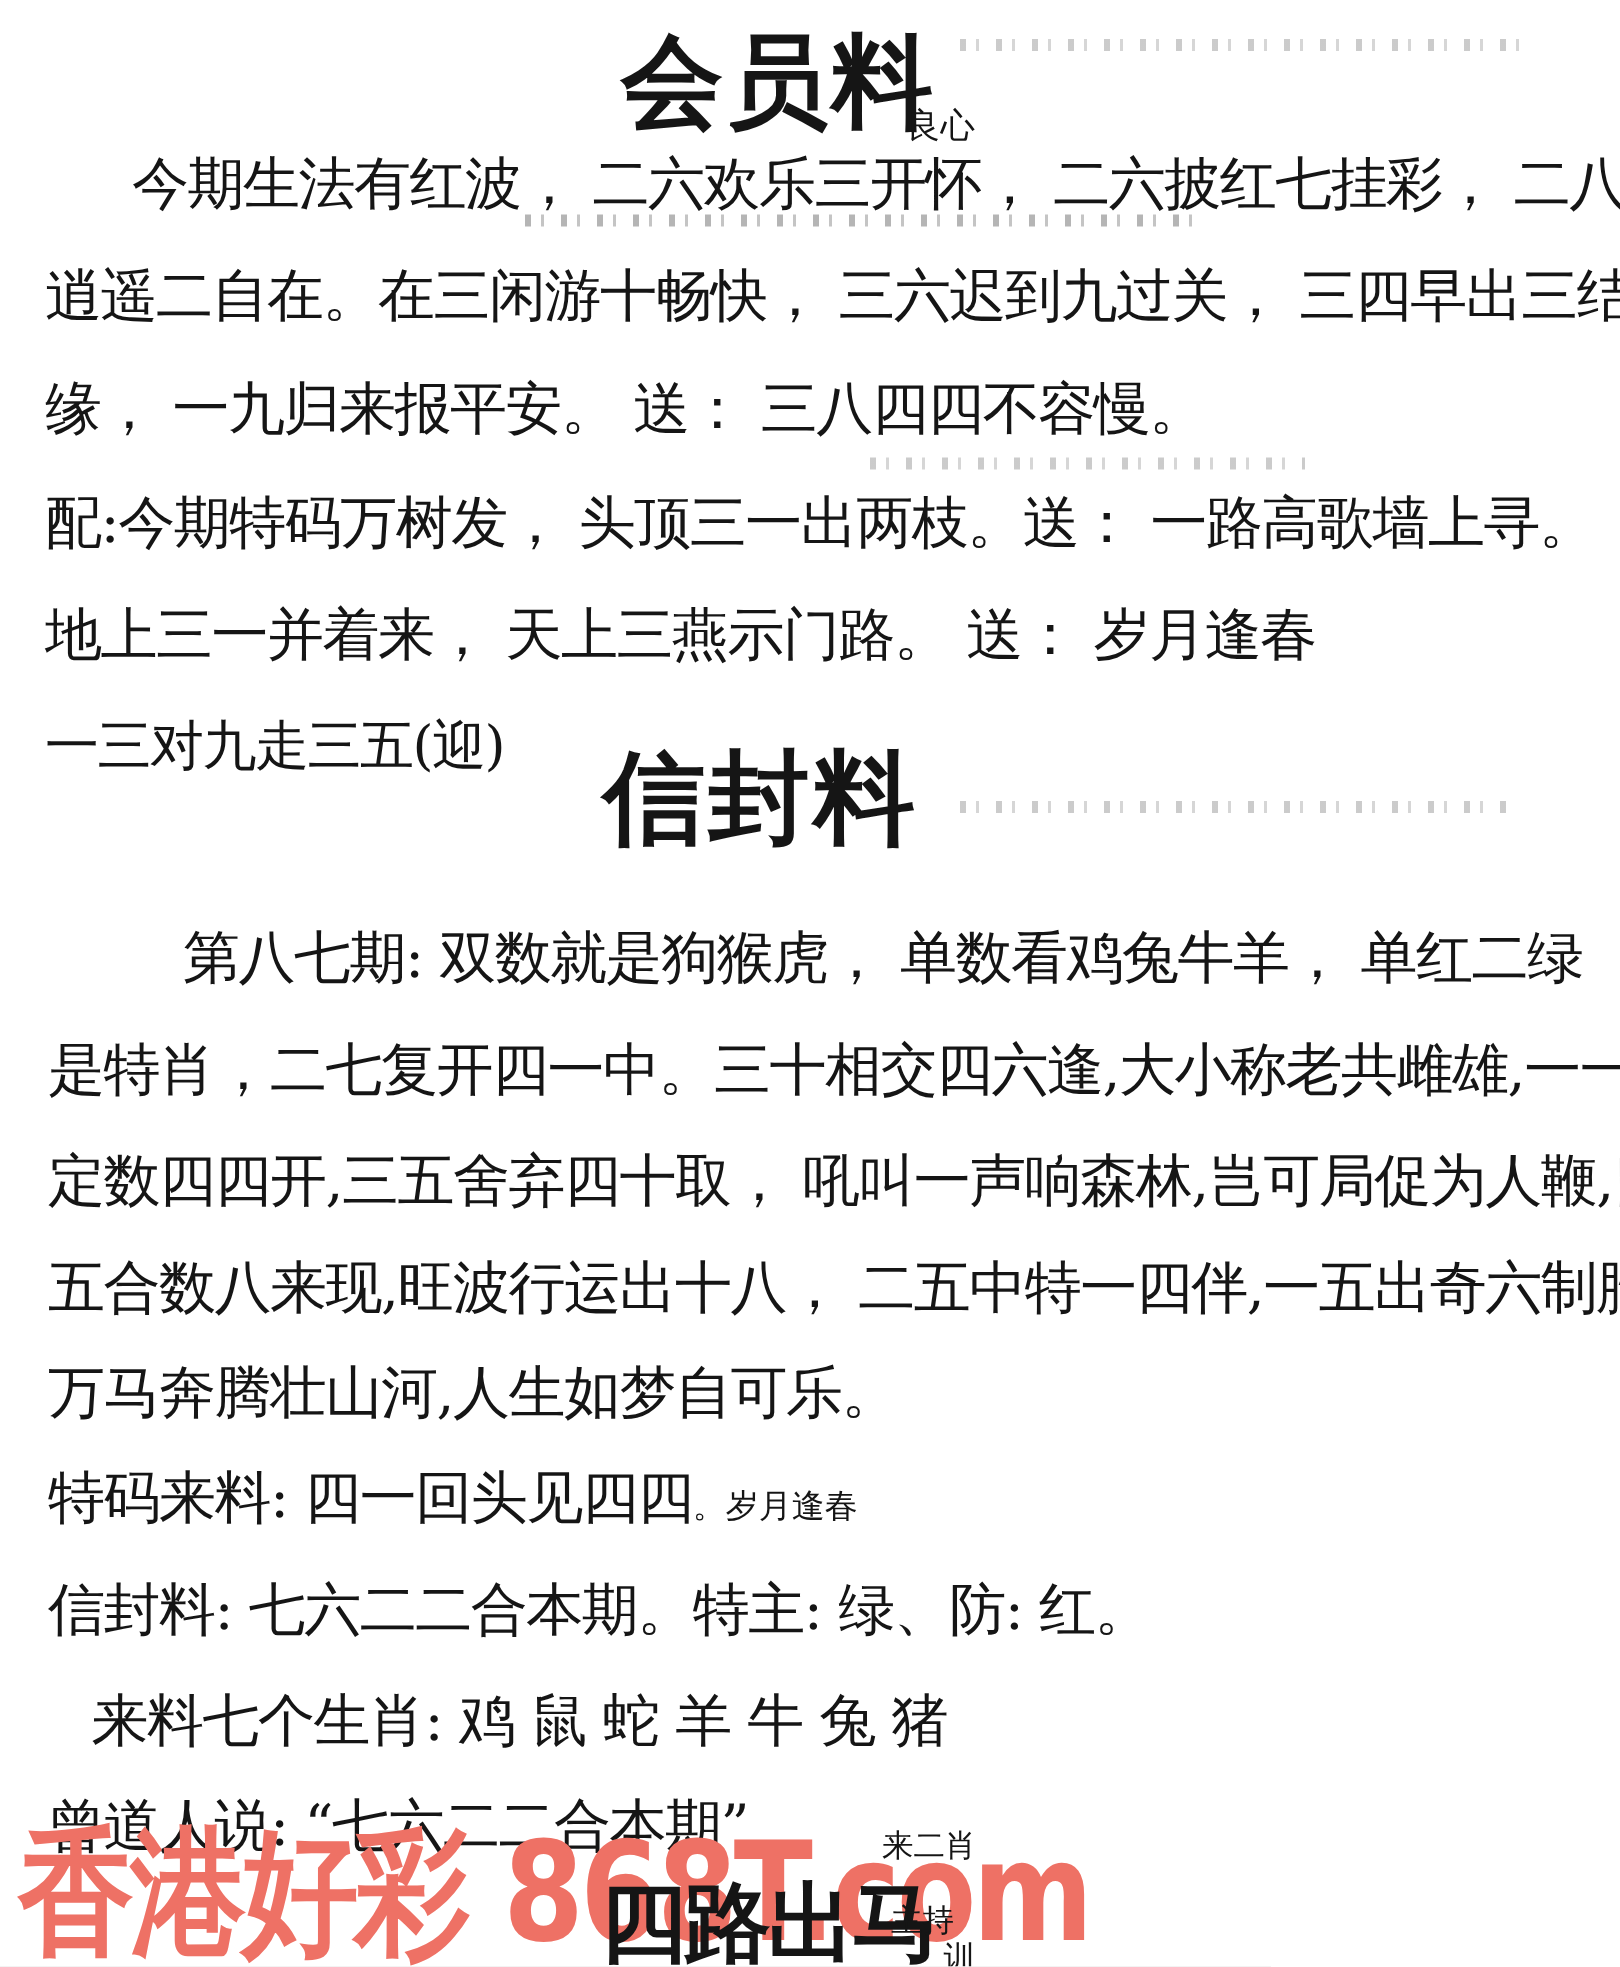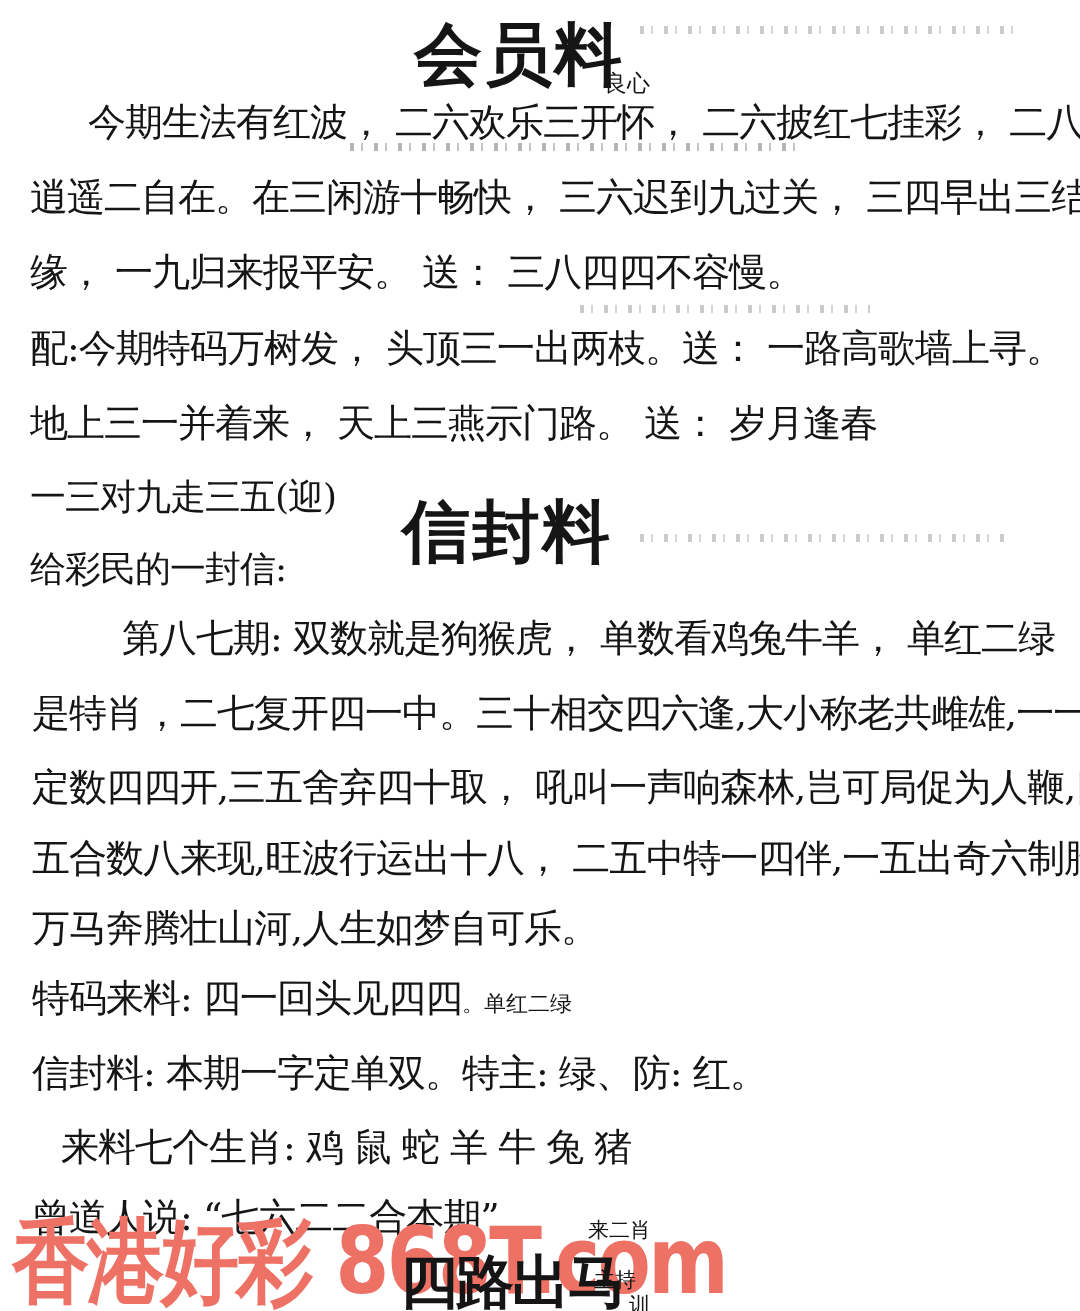--- a/index.html
+++ b/index.html
@@ -46,33 +46,32 @@
 
   <div class="noise light" style="left:580px;top:305px;width:290px;"></div>
 
   <div class="line" style="left:30px;top:323px;">配:今期特码万树发， 头顶三一出两枝。送： 一路高歌墙上寻。</div>
   <div class="line" style="left:30px;top:398px;">地上三一并着来， 天上三燕示门路。 送： 岁月逢春</div>
   <div class="line" style="left:30px;top:473px;font-size:36px;">一三对九走三五(迎)</div>
 
   <div class="title" style="left:402px;top:487px;text-align:center;">信封料</div>
   <div class="noise light" style="left:640px;top:534px;width:370px;"></div>
 
-  <div class="line" style="left:30px;top:545px;font-size:36px;">给彩民的一封信:</div>
 
   <div class="line" style="left:122px;top:613px;">第八七期: 双数就是狗猴虎， 单数看鸡兔牛羊， 单红二绿</div>
   <div class="line" style="left:32px;top:688px;">是特肖，二七复开四一中。三十相交四六逢,大小称老共雌雄,一一</div>
   <div class="line" style="left:32px;top:762px;">定数四四开,三五舍弃四十取， 吼叫一声响森林,岂可局促为人鞭,四</div>
   <div class="line" style="left:32px;top:833px;">五合数八来现,旺波行运出十八， 二五中特一四伴,一五出奇六制胜,</div>
   <div class="line" style="left:32px;top:903px;">万马奔腾壮山河,人生如梦自可乐。</div>
 
   <div class="line" style="left:32px;top:973px;">
-    <span>特码来料: 四一回头见四四</span><span class="inline-note">。单红二绿</span>
+    <span>特码来料: 四一回头见四四</span><span class="inline-note">。岁月逢春</span>
   </div>
 
-  <div class="line" style="left:32px;top:1048px;">信封料: 本期一字定单双。特主: 绿、防: 红。</div>
+  <div class="line" style="left:32px;top:1048px;">信封料: 七六二二合本期。特主: 绿、防: 红。</div>
   <div class="line" style="left:32px;top:1122px;margin-left:29px;">来料七个生肖: 鸡 鼠 蛇 羊 牛 兔 猪</div>
   <div class="line" style="left:32px;top:1192px;">曾道人说: “七六二二合本期”</div>
 
   <div id="watermark" style="color: rgb(238, 113, 101);">香港好彩 868T.com</div>
 
   <div class="small z3" style="left:588px;top:1216px;">来二肖</div>
 
   <div id="big-bottom-text">四路出马</div>
 
   <div class="small z3" style="left:594px;top:1266px;">主持</div>

